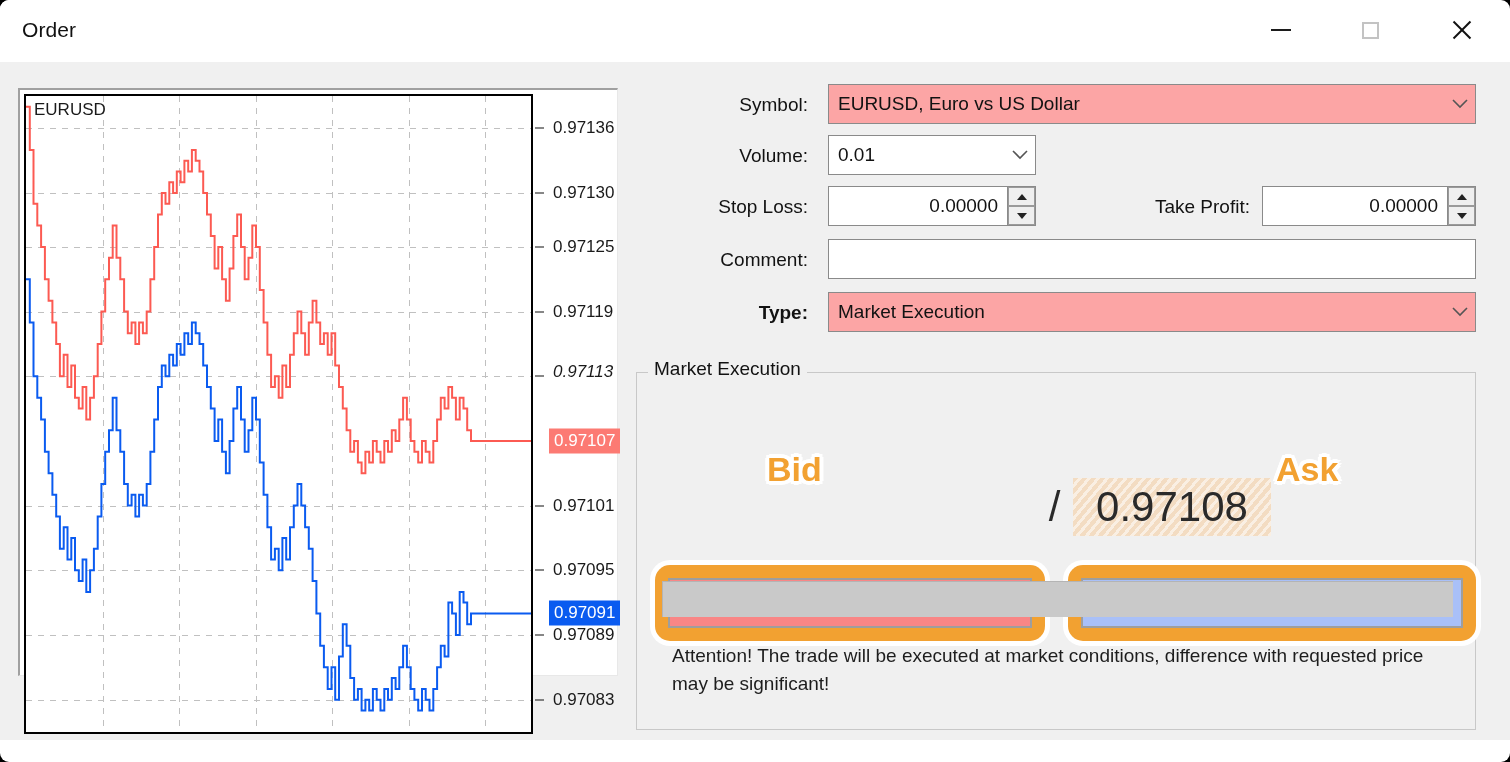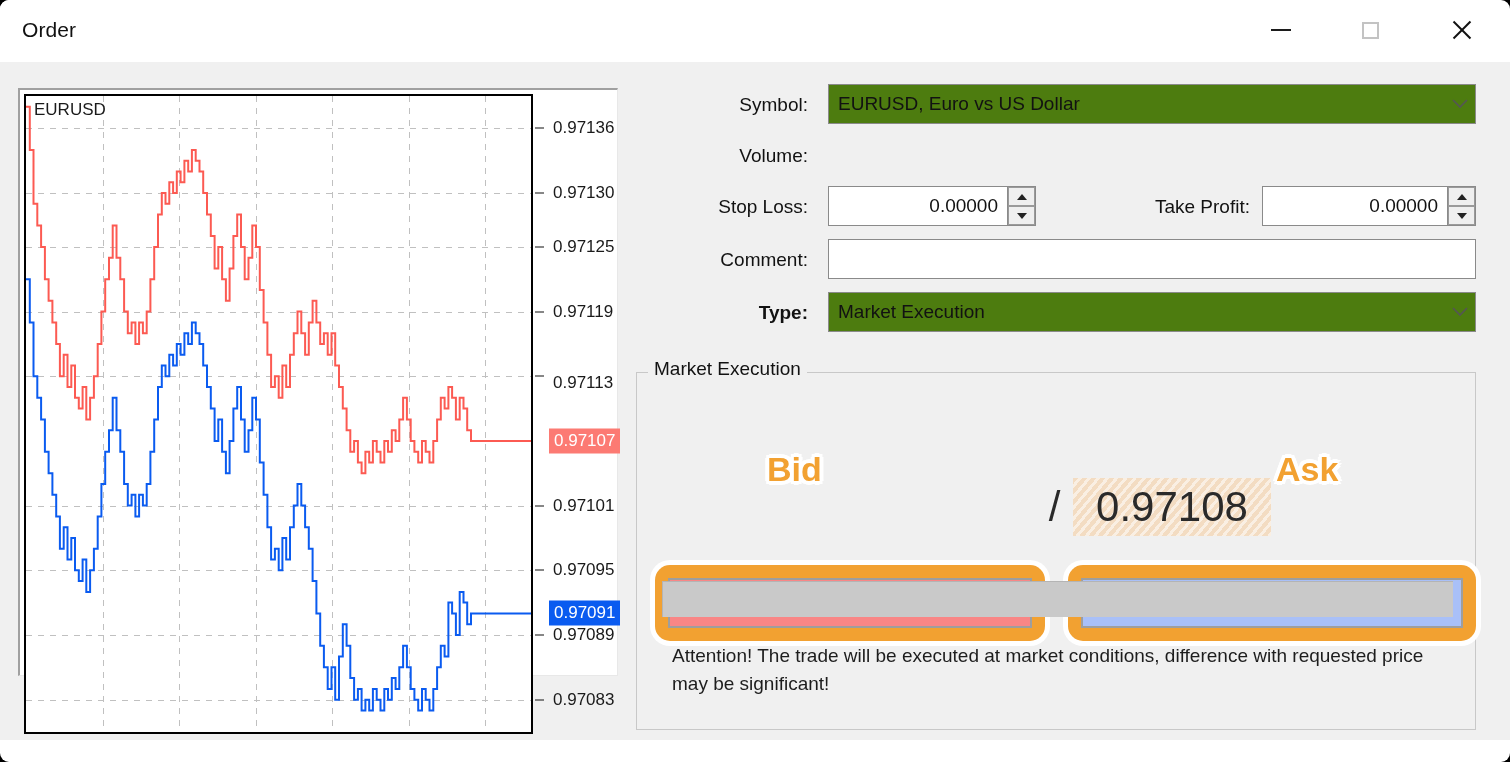--- a/index.html
+++ b/index.html
@@ -160,21 +160,21 @@
   .field {
     position: absolute;
     box-sizing: border-box;
     border: 1px solid #8a8a8a;
     background: #ffffff;
     font-size: 19px;
     color: #121212;
     display: flex;
     align-items: center;
   }
-  .field.disabled { background: #4d7c0f; }
+  .field.disabled { background: #fca5a5; }
   .field-text {
     padding-left: 9px;
     flex: 1;
     white-space: nowrap;
     overflow: hidden;
   }
   .field-text.right {
     text-align: right;
     padding-right: 10px;
     padding-left: 0;
@@ -380,21 +380,21 @@
       <div id="chart-axis">
           <div class="axis-tick" style="top: 36.339px;"></div>
           <div class="axis-label" style="top: 36.339px;">0.97136</div>
           <div class="axis-tick" style="top: 101.017px;"></div>
           <div class="axis-label" style="top: 101.017px;">0.97130</div>
           <div class="axis-tick" style="top: 154.915px;"></div>
           <div class="axis-label" style="top: 154.915px;">0.97125</div>
           <div class="axis-tick" style="top: 219.593px;"></div>
           <div class="axis-label" style="top: 219.593px;">0.97119</div>
           <div class="axis-tick" style="top: 284.271px;"></div>
-          <div class="axis-label" style="top: 291px;">0.97113</div>
+          <div class="axis-label" style="top: 280px; font-style: italic;">0.97113</div>
           <div class="axis-tick" style="top: 413.627px;"></div>
           <div class="axis-label" style="top: 413.627px;">0.97101</div>
           <div class="axis-tick" style="top: 478.305px;"></div>
           <div class="axis-label" style="top: 478.305px;">0.97095</div>
           <div class="axis-tick" style="top: 542.983px;"></div>
           <div class="axis-label" style="top: 542.983px;">0.97089</div>
           <div class="axis-tick" style="top: 607.661px;"></div>
           <div class="axis-label" style="top: 607.661px;">0.97083</div>
           <div class="axis-tag ask" style="top: 348.949px;">0.97107</div>
           <div class="axis-tag bid" style="top: 521.424px;">0.97091</div>
@@ -405,20 +405,28 @@
     <div class="field disabled" style="left:828px; top:22px; width:648px; height:40px;">
       <span class="field-text">EURUSD, Euro vs US Dollar</span>
       <span class="chev">
         <svg width="16" height="10" viewBox="0 0 16 10">
             <path d="M1 1 L8 8 L15 1" stroke="#555" stroke-width="1.6" fill="none"></path>
           </svg>
       </span>
     </div>
 
     <div class="flabel" style="left:640px; top:83px; width:168px;">Volume:</div>
+    <div class="field" style="left:828px; top:73px; width:208px; height:40px;">
+      <span class="field-text">0.01</span>
+      <span class="chev">
+        <svg width="16" height="10" viewBox="0 0 16 10">
+            <path d="M1 1 L8 8 L15 1" stroke="#555" stroke-width="1.6" fill="none"></path>
+          </svg>
+      </span>
+    </div>
 
     <div class="flabel" style="left:640px; top:134px; width:168px;">Stop Loss:</div>
     <div class="field" style="left:828px; top:124px; width:208px; height:40px;">
       <span class="field-text right" style="padding-right:37px;">0.00000</span>
       <span class="spin" style="right:0;">
         <span class="spin-btn">
             <span class="tri-up"></span>
           </span>
         <span class="spin-btn">
             <span class="tri-dn"></span>

